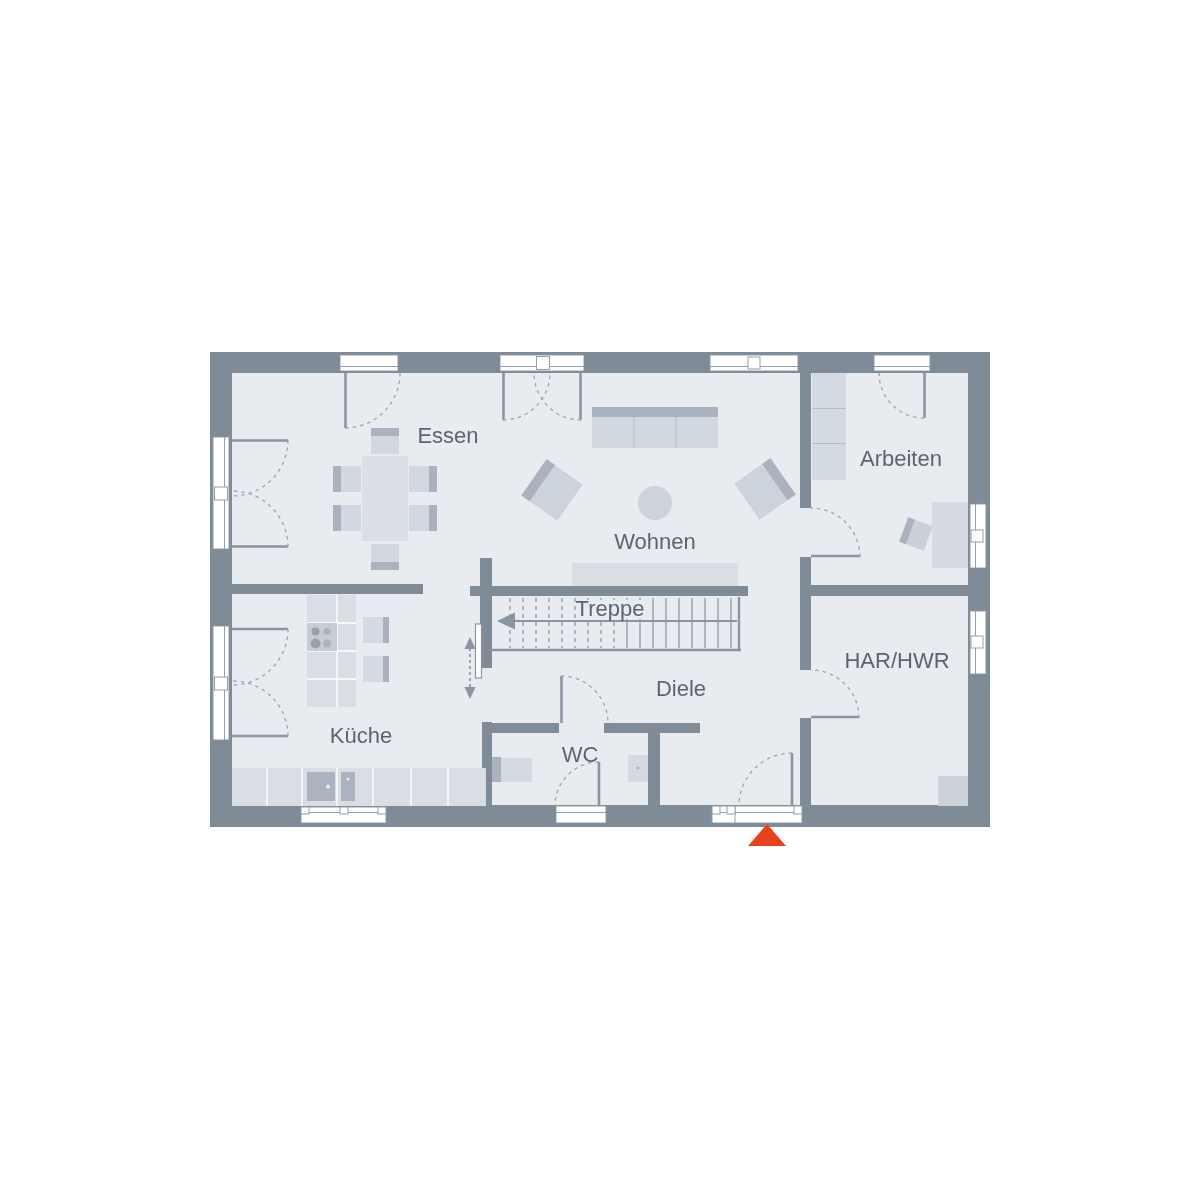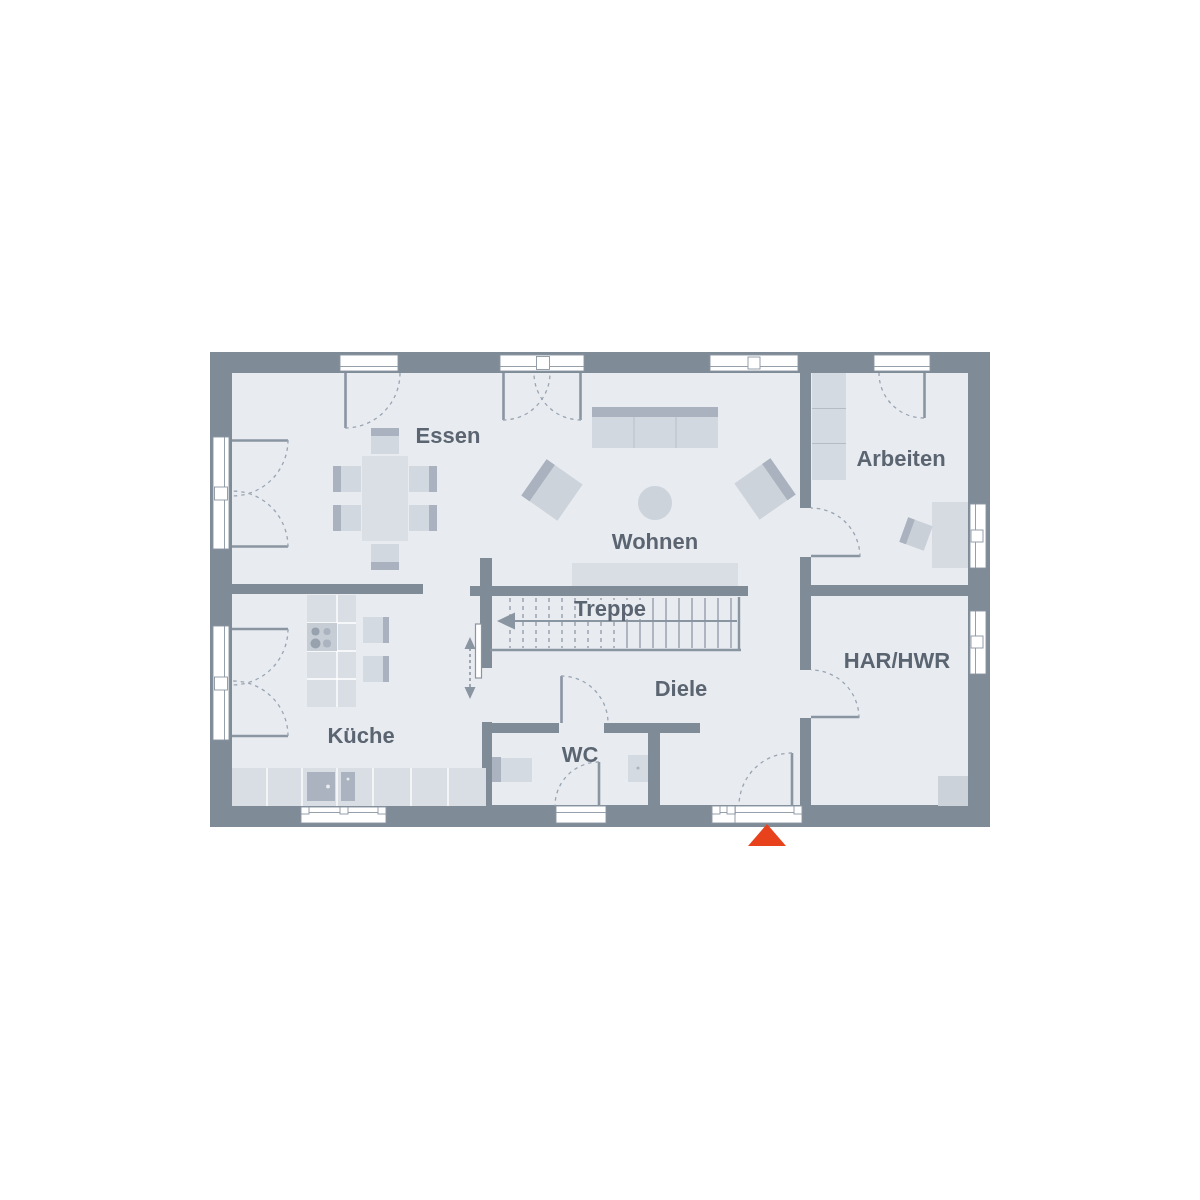--- a/index.html
+++ b/index.html
@@ -1,16 +1,16 @@
 <!DOCTYPE html>
 <html><head>
 <meta charset="utf-8">
 <style>
   html,body{margin:0;padding:0;background:#ffffff;}
-  .canvas{position:relative;width:1200px;height:1200px;background:#ffffff;overflow:hidden;font-weight:bold;}
+  .canvas{position:relative;width:1200px;height:1200px;background:#ffffff;overflow:hidden;}
   svg{position:absolute;left:0;top:0;}
   .room-label{font-family:"Liberation Sans",sans-serif;font-size:22px;fill:#5b6571;text-anchor:middle;}
 </style>
 </head>
 <body>
 
 <div class="canvas">
 <svg width="1200" height="1200" viewBox="0 0 1200 1200">
 
   <rect x="232" y="373" width="736" height="432" fill="#e8ebf0"></rect>

